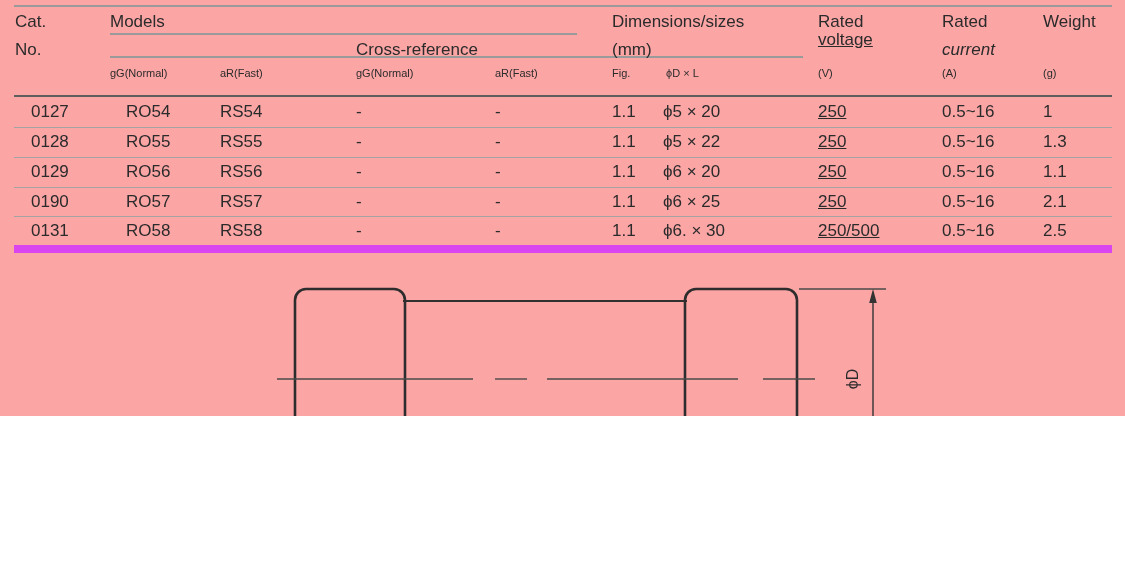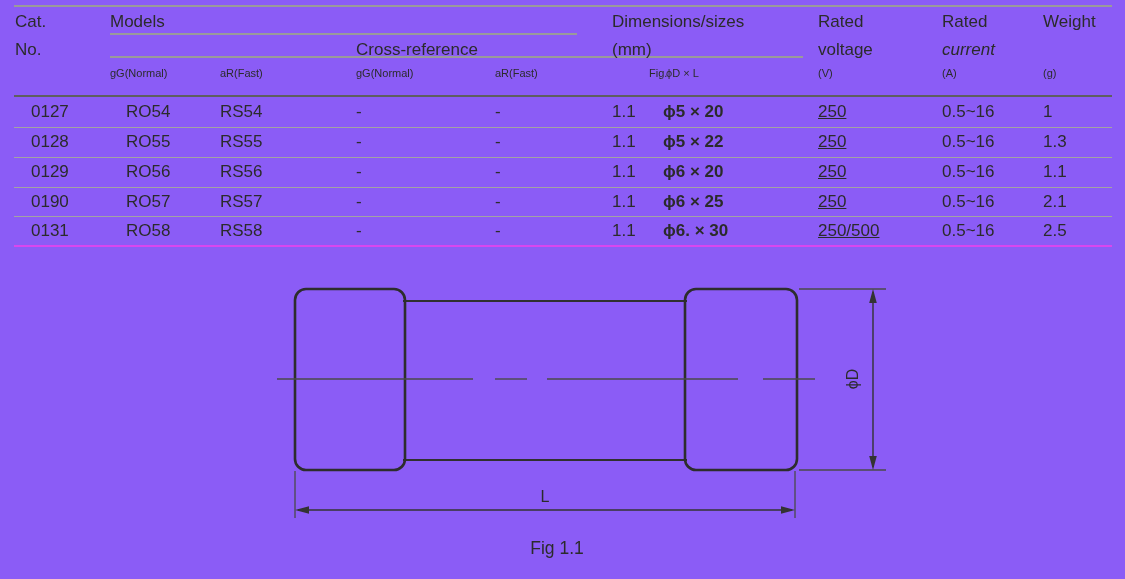--- a/index.html
+++ b/index.html
@@ -1,44 +1,44 @@
 <!DOCTYPE html>
 <html><head>
 <meta charset="utf-8">
 <style>
   html,body{margin:0;padding:0;}
   #screen{
     position:relative;
-    width:1125px;height:579px;
-    background:#8b5cf6;
+    width:1125px;height:416px;
+    background:#fca5a5;
     font-family:"Liberation Sans", sans-serif;
     color:#2b2b2b;
     overflow:hidden;
   }
   .abs{position:absolute;}
   .hline{position:absolute;background:#9a9a9a;height:1.5px;}
   .txt{position:absolute;font-size:17px;line-height:18px;white-space:nowrap;}
   .sub{font-size:11px;}
   
   .trow{
     position:absolute;left:14px;width:1098px;height:30px;
     border-bottom:1px solid #a3a3a3;
   }
-  .trow.last{border-bottom:2px solid #d946ef;}
+  .trow.last{border-bottom:8px solid #d946ef;}
   .trow span{
     position:absolute;top:0;height:30px;line-height:30px;
     font-size:17px;white-space:nowrap;
   }
   .c-cat{left:17px;}
   .c-gg{left:112px;}
   .c-ar{left:206px;}
   .c-ggx{left:342px;}
   .c-arx{left:481px;}
   .c-fig{left:598px;}
-  .c-dim{left:649px;font-weight:bold;}
+  .c-dim{left:649px;}
   .c-volt{left:804px;text-decoration:underline;}
   .c-curr{left:928px;}
   .c-wt{left:1029px;}
   svg text{font-family:"Liberation Sans", sans-serif;fill:#2b2b2b;}
 </style>
 </head>
 <body>
 
 <div id="screen">
 
@@ -53,25 +53,25 @@
   <div class="txt" style="left:356px;top:41px;">Cross-reference</div>
   <div class="hline" style="left:110px;top:56px;width:693px;"></div>
 
   <div class="txt sub" style="left:110px;top:64px;">gG(Normal)</div>
   <div class="txt sub" style="left:220px;top:64px;">aR(Fast)</div>
   <div class="txt sub" style="left:356px;top:64px;">gG(Normal)</div>
   <div class="txt sub" style="left:495px;top:64px;">aR(Fast)</div>
 
   <div class="txt" style="left:612px;top:13px;">Dimensions/sizes</div>
   <div class="txt" style="left:612px;top:41px;">(mm)</div>
-  <div class="txt sub" style="left:612px;top:64px;margin-left:37px;">Fig.</div>
+  <div class="txt sub" style="left:612px;top:64px;">Fig.</div>
   <div class="txt sub" style="left:666px;top:64px;">ϕD × L</div>
 
   <div class="txt" style="left:818px;top:13px;">Rated</div>
-  <div class="txt" style="left:818px;top:41px;">voltage</div>
+  <div class="txt" style="left:818px;top:31px;text-decoration:underline;">voltage</div>
   <div class="txt sub" style="left:818px;top:64px;">(V)</div>
 
   <div class="txt" style="left:942px;top:13px;">Rated</div>
   <div class="txt" style="left:942px;top:41px;font-style:italic;">current</div>
   <div class="txt sub" style="left:942px;top:64px;">(A)</div>
 
   <div class="txt" style="left:1043px;top:13px;">Weight</div>
   <div class="txt sub" style="left:1043px;top:64px;">(g)</div>
 
   <div class="abs" style="left:14px;top:95px;width:1098px;height:2px;background:#5f5f5f;"></div>

